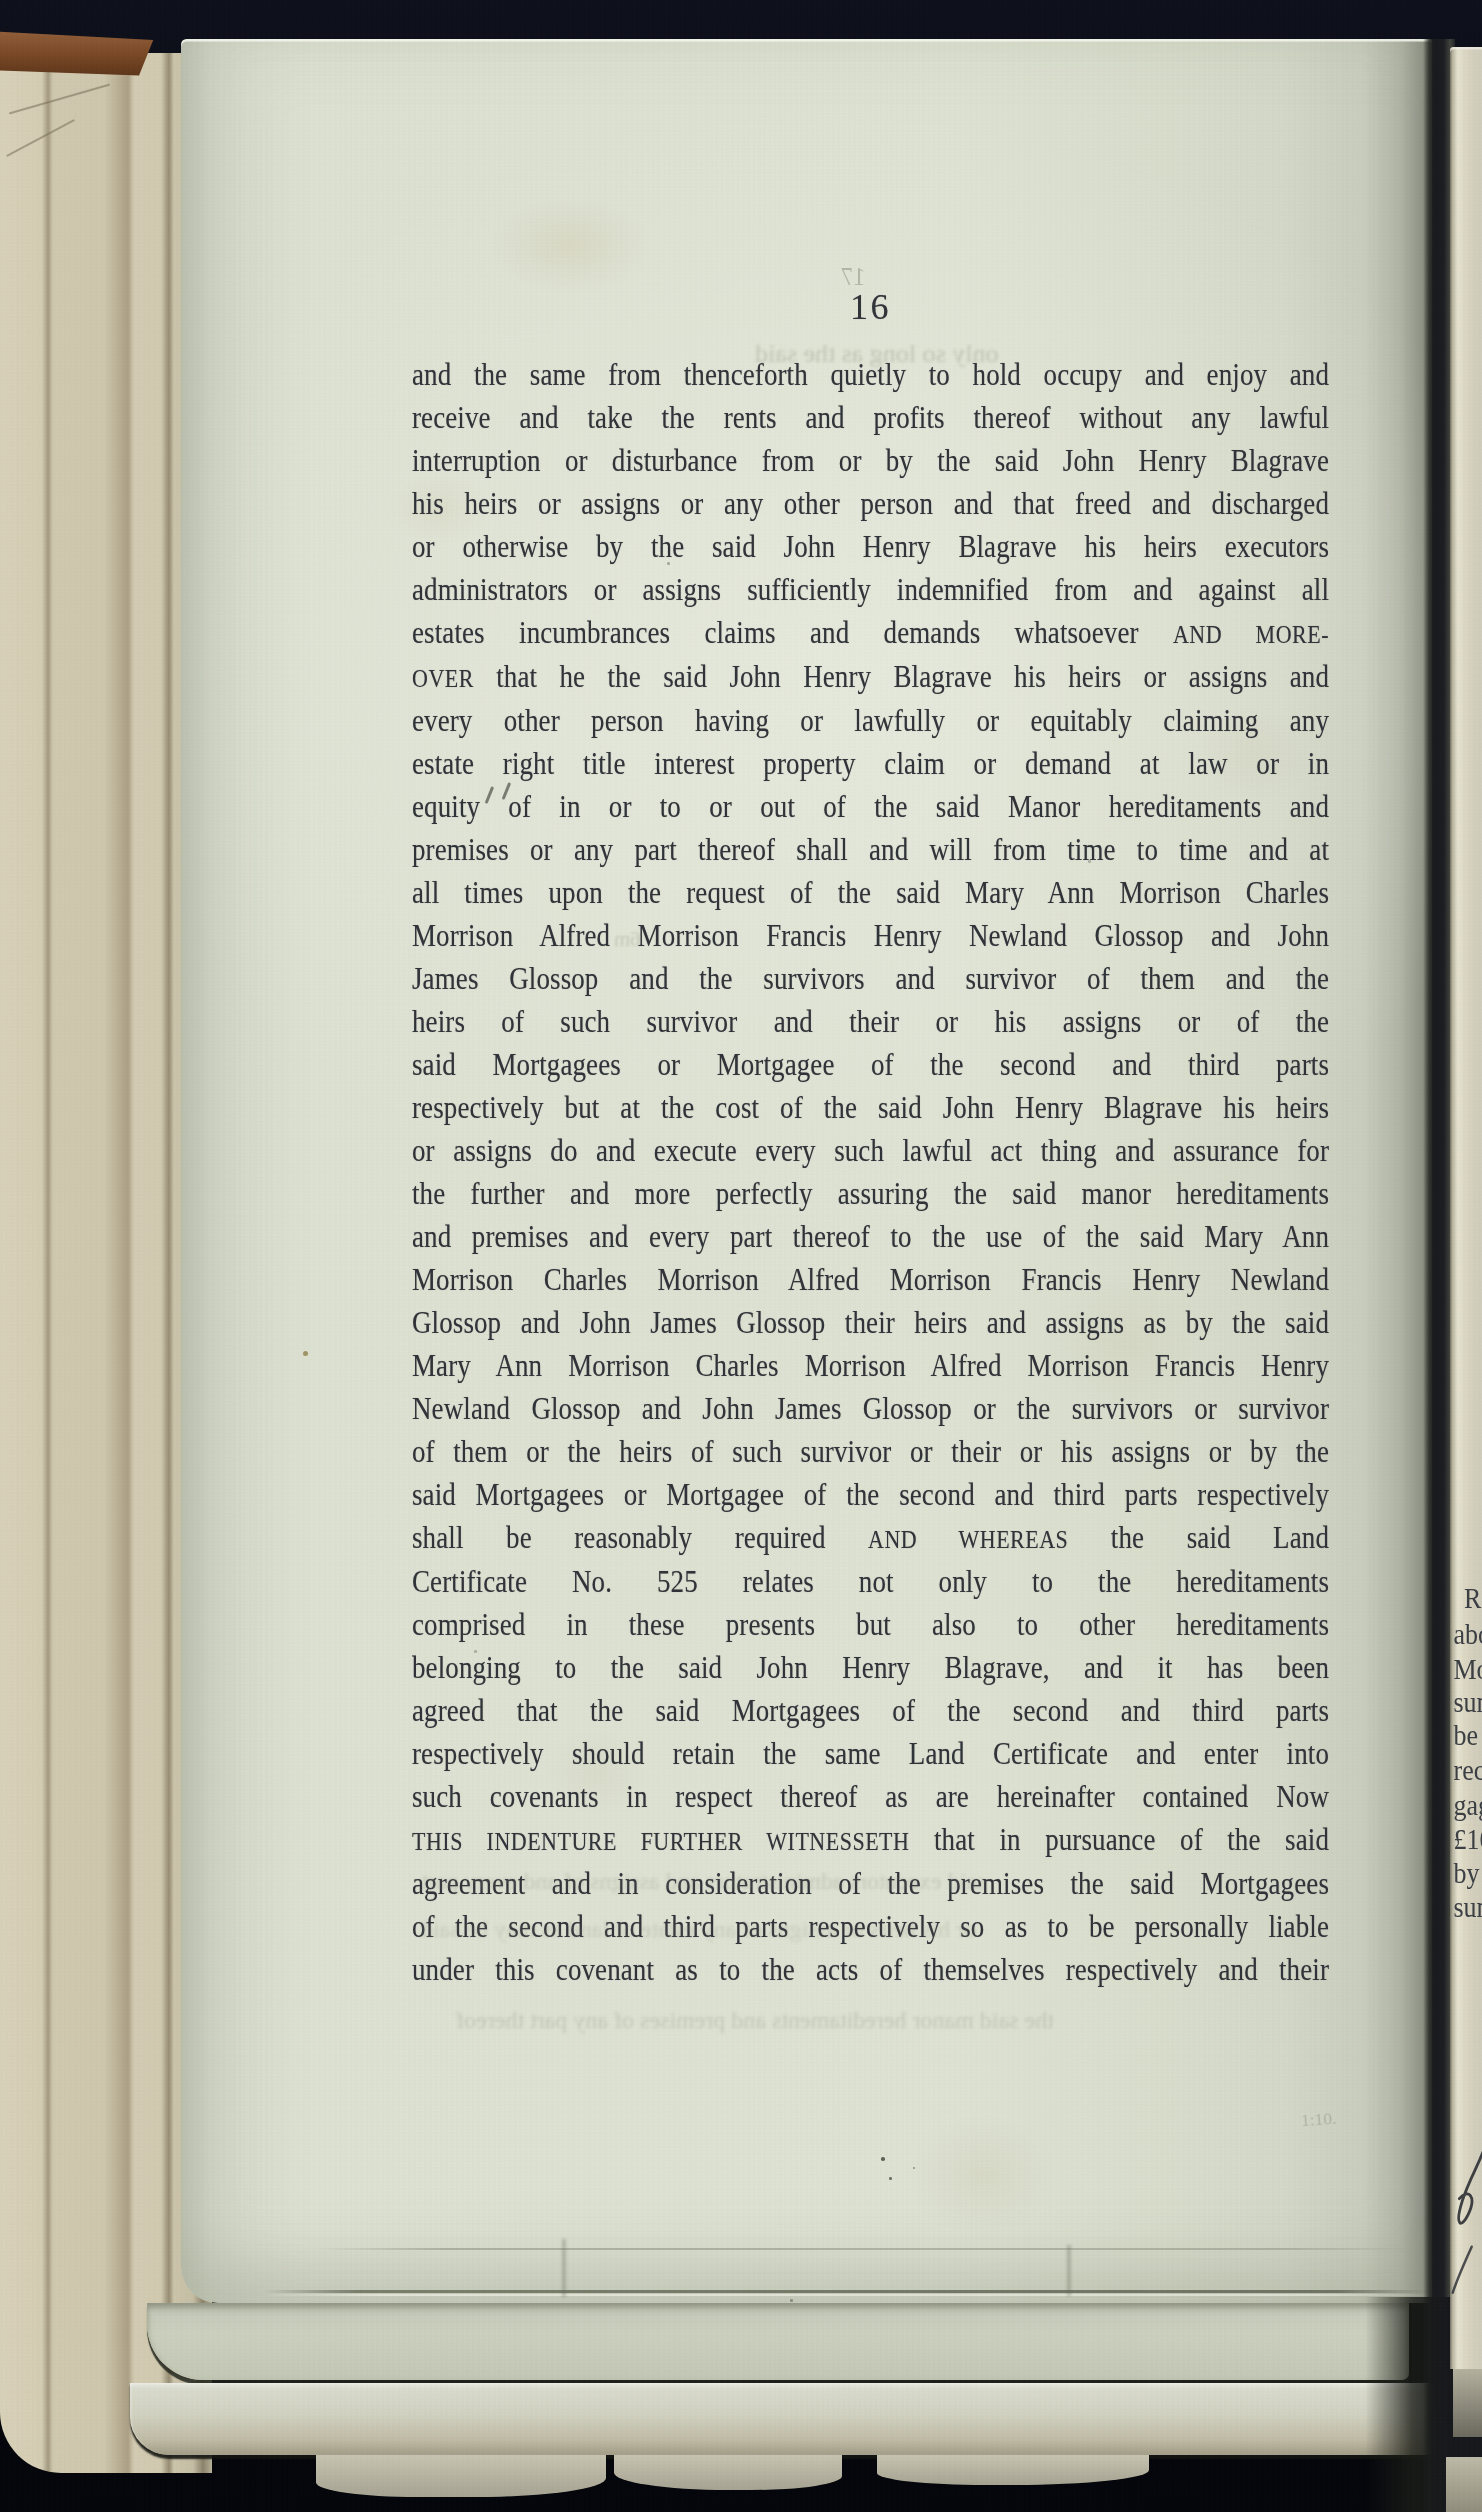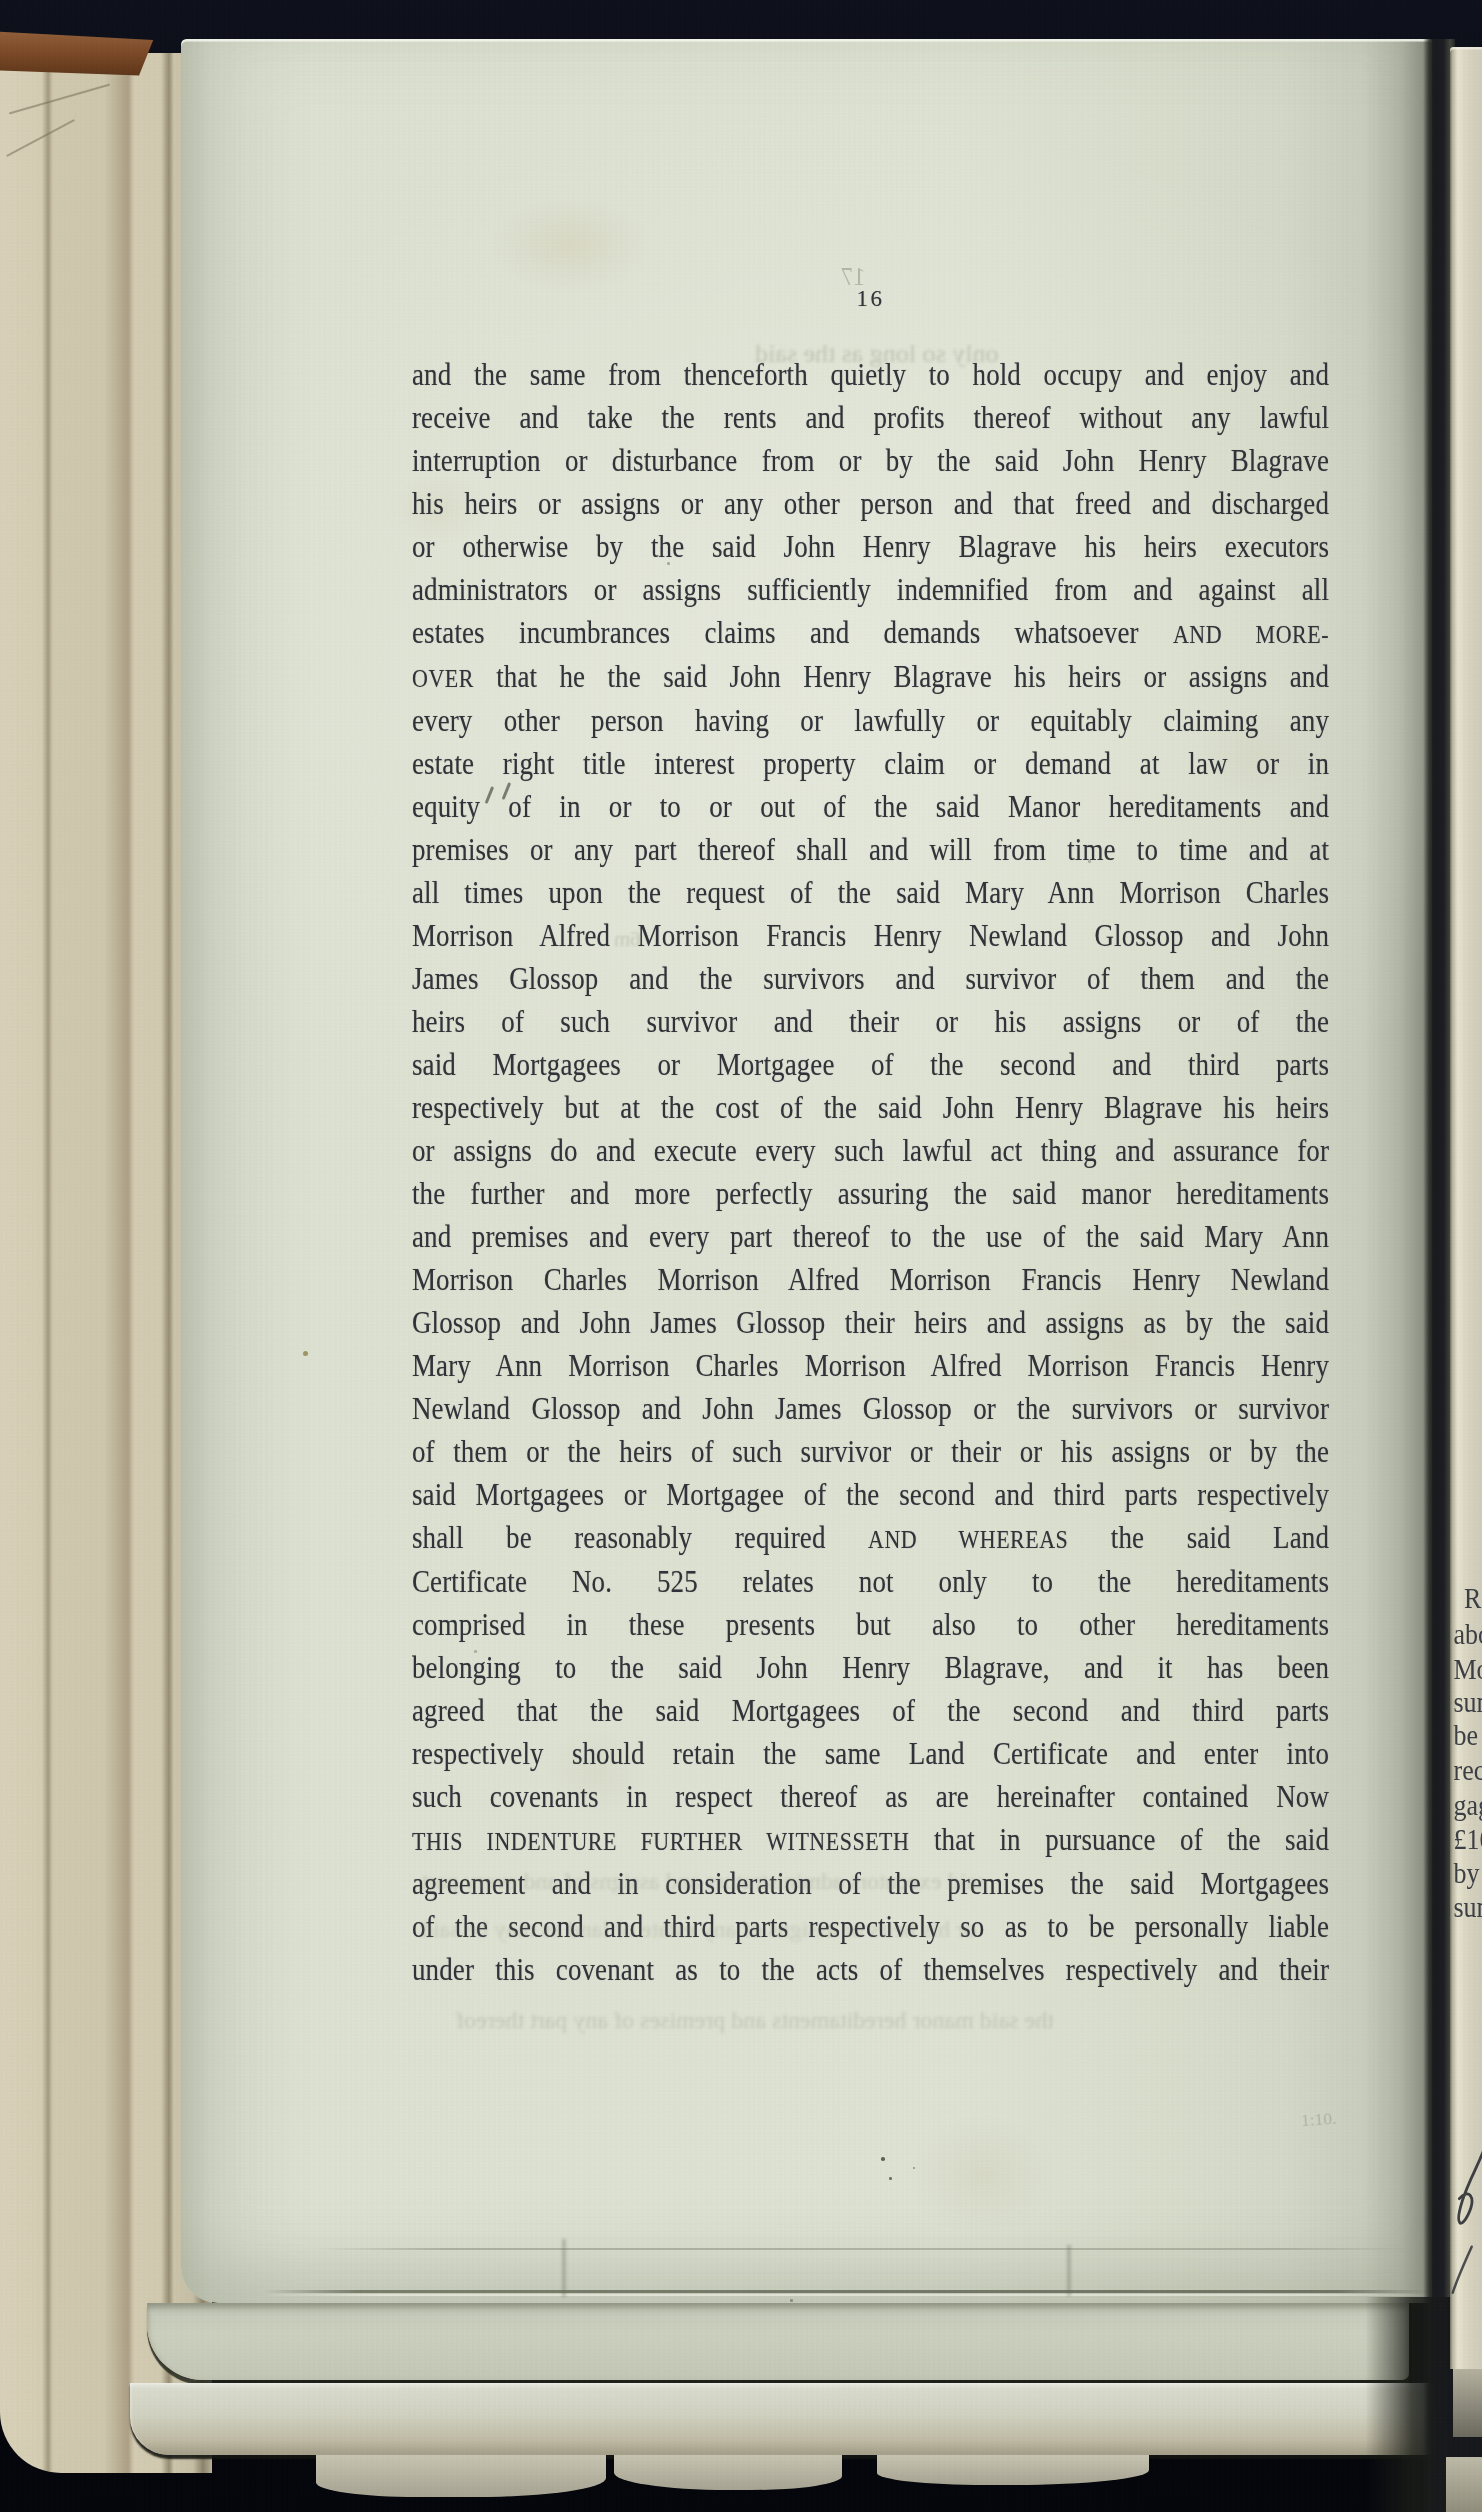--- a/index.html
+++ b/index.html
@@ -65,21 +65,21 @@
   }
   .strip{
     position:absolute;left:1450px;top:47px;width:33px;height:2322px;overflow:hidden;
     background:linear-gradient(90deg,#6f6e60 0px,#b9b5a1 2.6px,#e6e3d0 8px,#dbd7c3 14px,#d3cfbc 23px,#cfcbba 33px);
     border-radius:3.5px 0 0 0;
     box-shadow:inset 0 2.6px 0 rgba(242,240,228,.7);
   }
   .strip-low{position:absolute;left:1453px;top:2369px;width:30px;height:68px;background:linear-gradient(180deg,#b4b09e,#6a685c);}
   .frag{position:absolute;font-size:26px;color:#3a3d42;transform:scaleY(1.15);white-space:nowrap;}
   
-  #pagenum{position:absolute;left:412px;top:286px;width:917px;text-align:center;font-size:23px;color:#2f3338;letter-spacing:2.6px;text-shadow:0 0 0.9px rgba(47,51,56,.4);}
+  #pagenum{position:absolute;left:412px;top:286px;width:917px;text-align:center;font-size:36px;color:#2f3338;letter-spacing:2.6px;text-shadow:0 0 0.9px rgba(47,51,56,.4);}
   #text-block{position:absolute;left:412px;top:354px;width:917px;font-size:27px;line-height:43px;color:#2e3137;letter-spacing:0.1px;}
   .line{text-align:justify;text-align-last:justify;transform:scaleY(1.18);transform-origin:50% 55%;text-shadow:0 0 0.9px rgba(46,49,55,.35);}
   .sc{text-transform:uppercase;font-size:22px;letter-spacing:0.5px;}
   
   .ghost{position:absolute;color:#8d9383;white-space:nowrap;pointer-events:none;}
   .slash{position:absolute;width:2.6px;height:17.5px;background:#4b4e46;opacity:.7;border-radius:1.8px;transform:rotate(22deg);}
   .speck{position:absolute;border-radius:50%;}
   .stain{position:absolute;border-radius:50%;pointer-events:none;}
   .s1{left:456px;top:175px;width:228px;height:140px;background:radial-gradient(closest-side,rgba(193,181,140,.22),transparent 70%);}
   .s2{left:369px;top:456px;width:140px;height:105px;background:radial-gradient(closest-side,rgba(193,181,140,.15),transparent 70%);}

